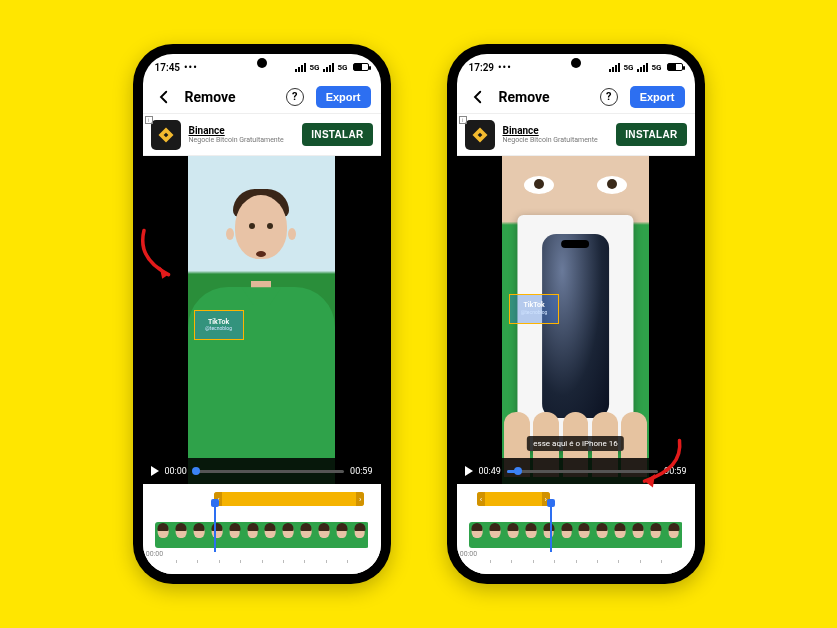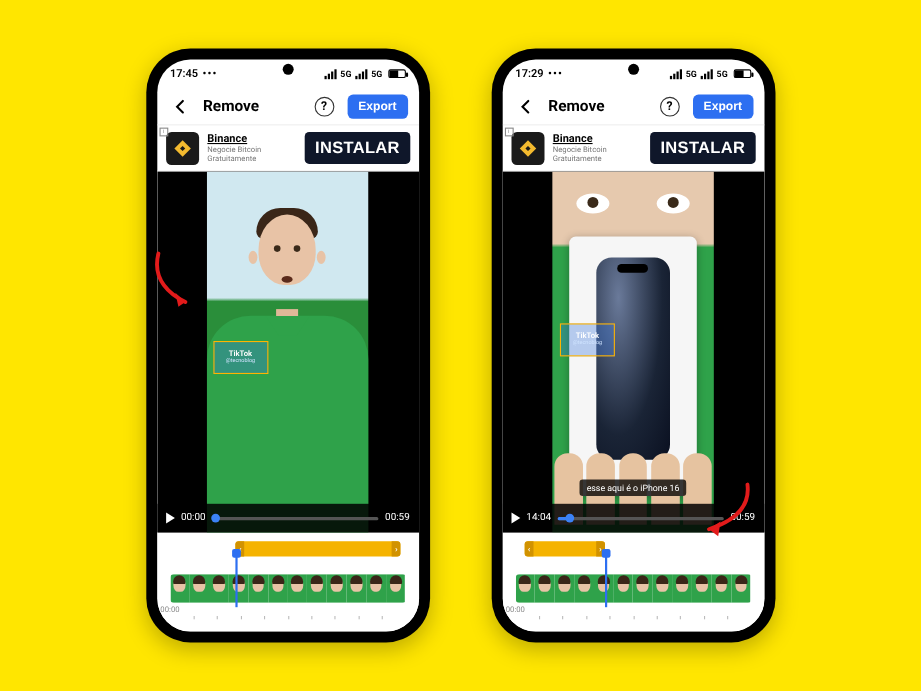--- a/index.html
+++ b/index.html
@@ -113,21 +113,21 @@
   .ad-logo {
     width:30px; height:30px;
     background: linear-gradient(135deg,#1a1a1a 0%,#1a1a1a 100%);
     border-radius:5px;
     display:flex; align-items:center; justify-content:center;
   }
   .ad-logo svg { width:20px; height:20px; }
   .ad-text { flex:1; }
   .ad-title { font-size:10px; font-weight:700;text-decoration:underline; }
   .ad-sub { font-size:7px; color:#777; }
-  .install-btn { background:#0f172a; color:#fff; font-size:15px; font-weight:700; padding:6px 9px; border:none; border-radius:4px; letter-spacing:0.3px; }
+  .install-btn { background:#14532d; color:#fff; font-size:10px; font-weight:700; padding:6px 9px; border:none; border-radius:4px; letter-spacing:0.3px; }
 
   
   .video-area {
     flex:1;
     background:#000;
     position:relative;
     display:flex; align-items:stretch; justify-content:center;
   }
   .video-frame {
     width: 62%;
@@ -494,21 +494,21 @@
               </div>
           </div>
           <div class="watermark-box" id="wm2" style="top: 42%; left: 5%;">
             <span>TikTok</span>
             <span class="sub">@tecnoblog</span>
           </div>
           <div class="caption">esse aqui é o iPhone 16</div>
         </div>
         <div class="progress">
           <div class="play-icon"></div>
-          <span>14:04</span>
+          <span>00:49</span>
           <div class="track">
             <div class="fill" id="fill2" style="width: 7%;"></div>
             <div class="knob" id="knob2" style="left: 7%;"></div>
           </div>
           <span>00:59</span>
         </div>
       </div>
 
       <div class="timeline">
         <div class="sel-bar-row">

